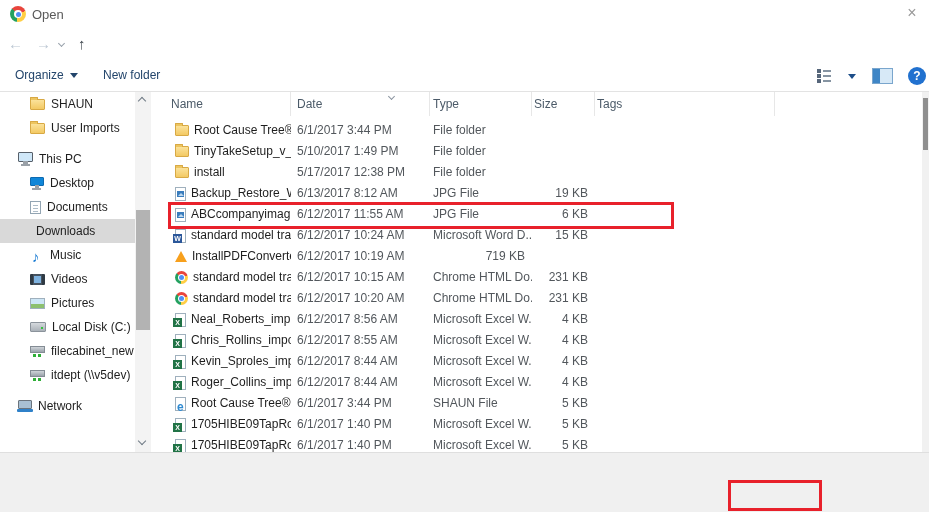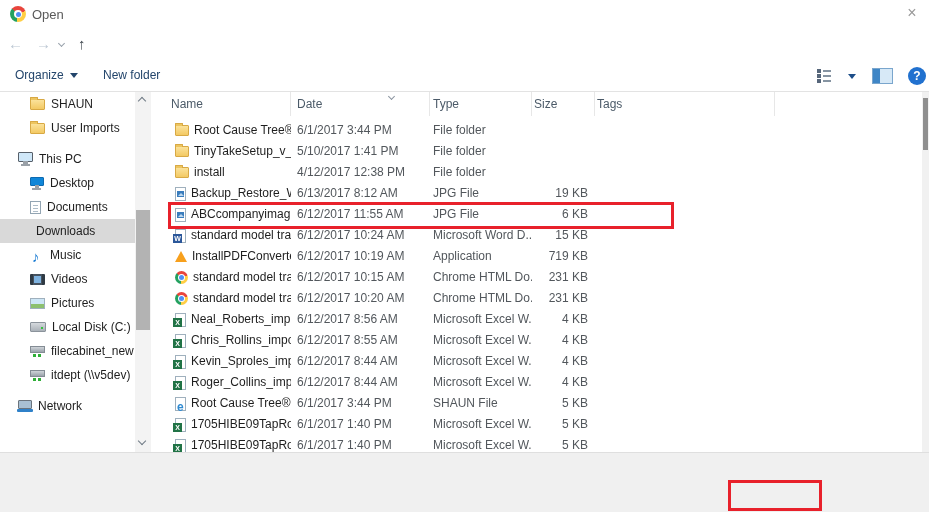--- a/index.html
+++ b/index.html
@@ -314,33 +314,33 @@
           <div class="cell c-size"></div>
           <div class="cell"></div>
           <div class="cell"></div>
         </div>
 
         <div class="frow cols">
           <div class="cell c-name">
             <span class="fi" data-icon="folder"></span>
             <span class="fname">TinyTakeSetup_v_4_...</span>
           </div>
-          <div class="cell c-date">5/10/2017 1:41 PM</div>
+          <div class="cell c-date">5/10/2017 1:49 PM</div>
           <div class="cell c-type">File folder</div>
           <div class="cell c-size"></div>
           <div class="cell"></div>
           <div class="cell"></div>
         </div>
 
         <div class="frow cols">
           <div class="cell c-name">
             <span class="fi" data-icon="folder"></span>
             <span class="fname">install</span>
           </div>
-          <div class="cell c-date">4/12/2017 12:38 PM</div>
+          <div class="cell c-date">5/17/2017 12:38 PM</div>
           <div class="cell c-type">File folder</div>
           <div class="cell c-size"></div>
           <div class="cell"></div>
           <div class="cell"></div>
         </div>
 
         <div class="frow cols">
           <div class="cell c-name">
             <span class="fi" data-icon="jpg"></span>
             <span class="fname">Backup_Restore_Wi...</span>
@@ -375,21 +375,20 @@
           <div class="cell"></div>
           <div class="cell"></div>
         </div>
 
         <div class="frow cols">
           <div class="cell c-name">
             <span class="fi" data-icon="pdf-converter"></span>
             <span class="fname">InstallPDFConverter...</span>
           </div>
           <div class="cell c-date">6/12/2017 10:19 AM</div>
-          <div class="cell c-type">Application</div>
           <div class="cell c-size">719 KB</div>
           <div class="cell"></div>
           <div class="cell"></div>
         </div>
 
         <div class="frow cols">
           <div class="cell c-name">
             <span class="fi" data-icon="chrome"></span>
             <span class="fname">standard model trai...</span>
           </div>

